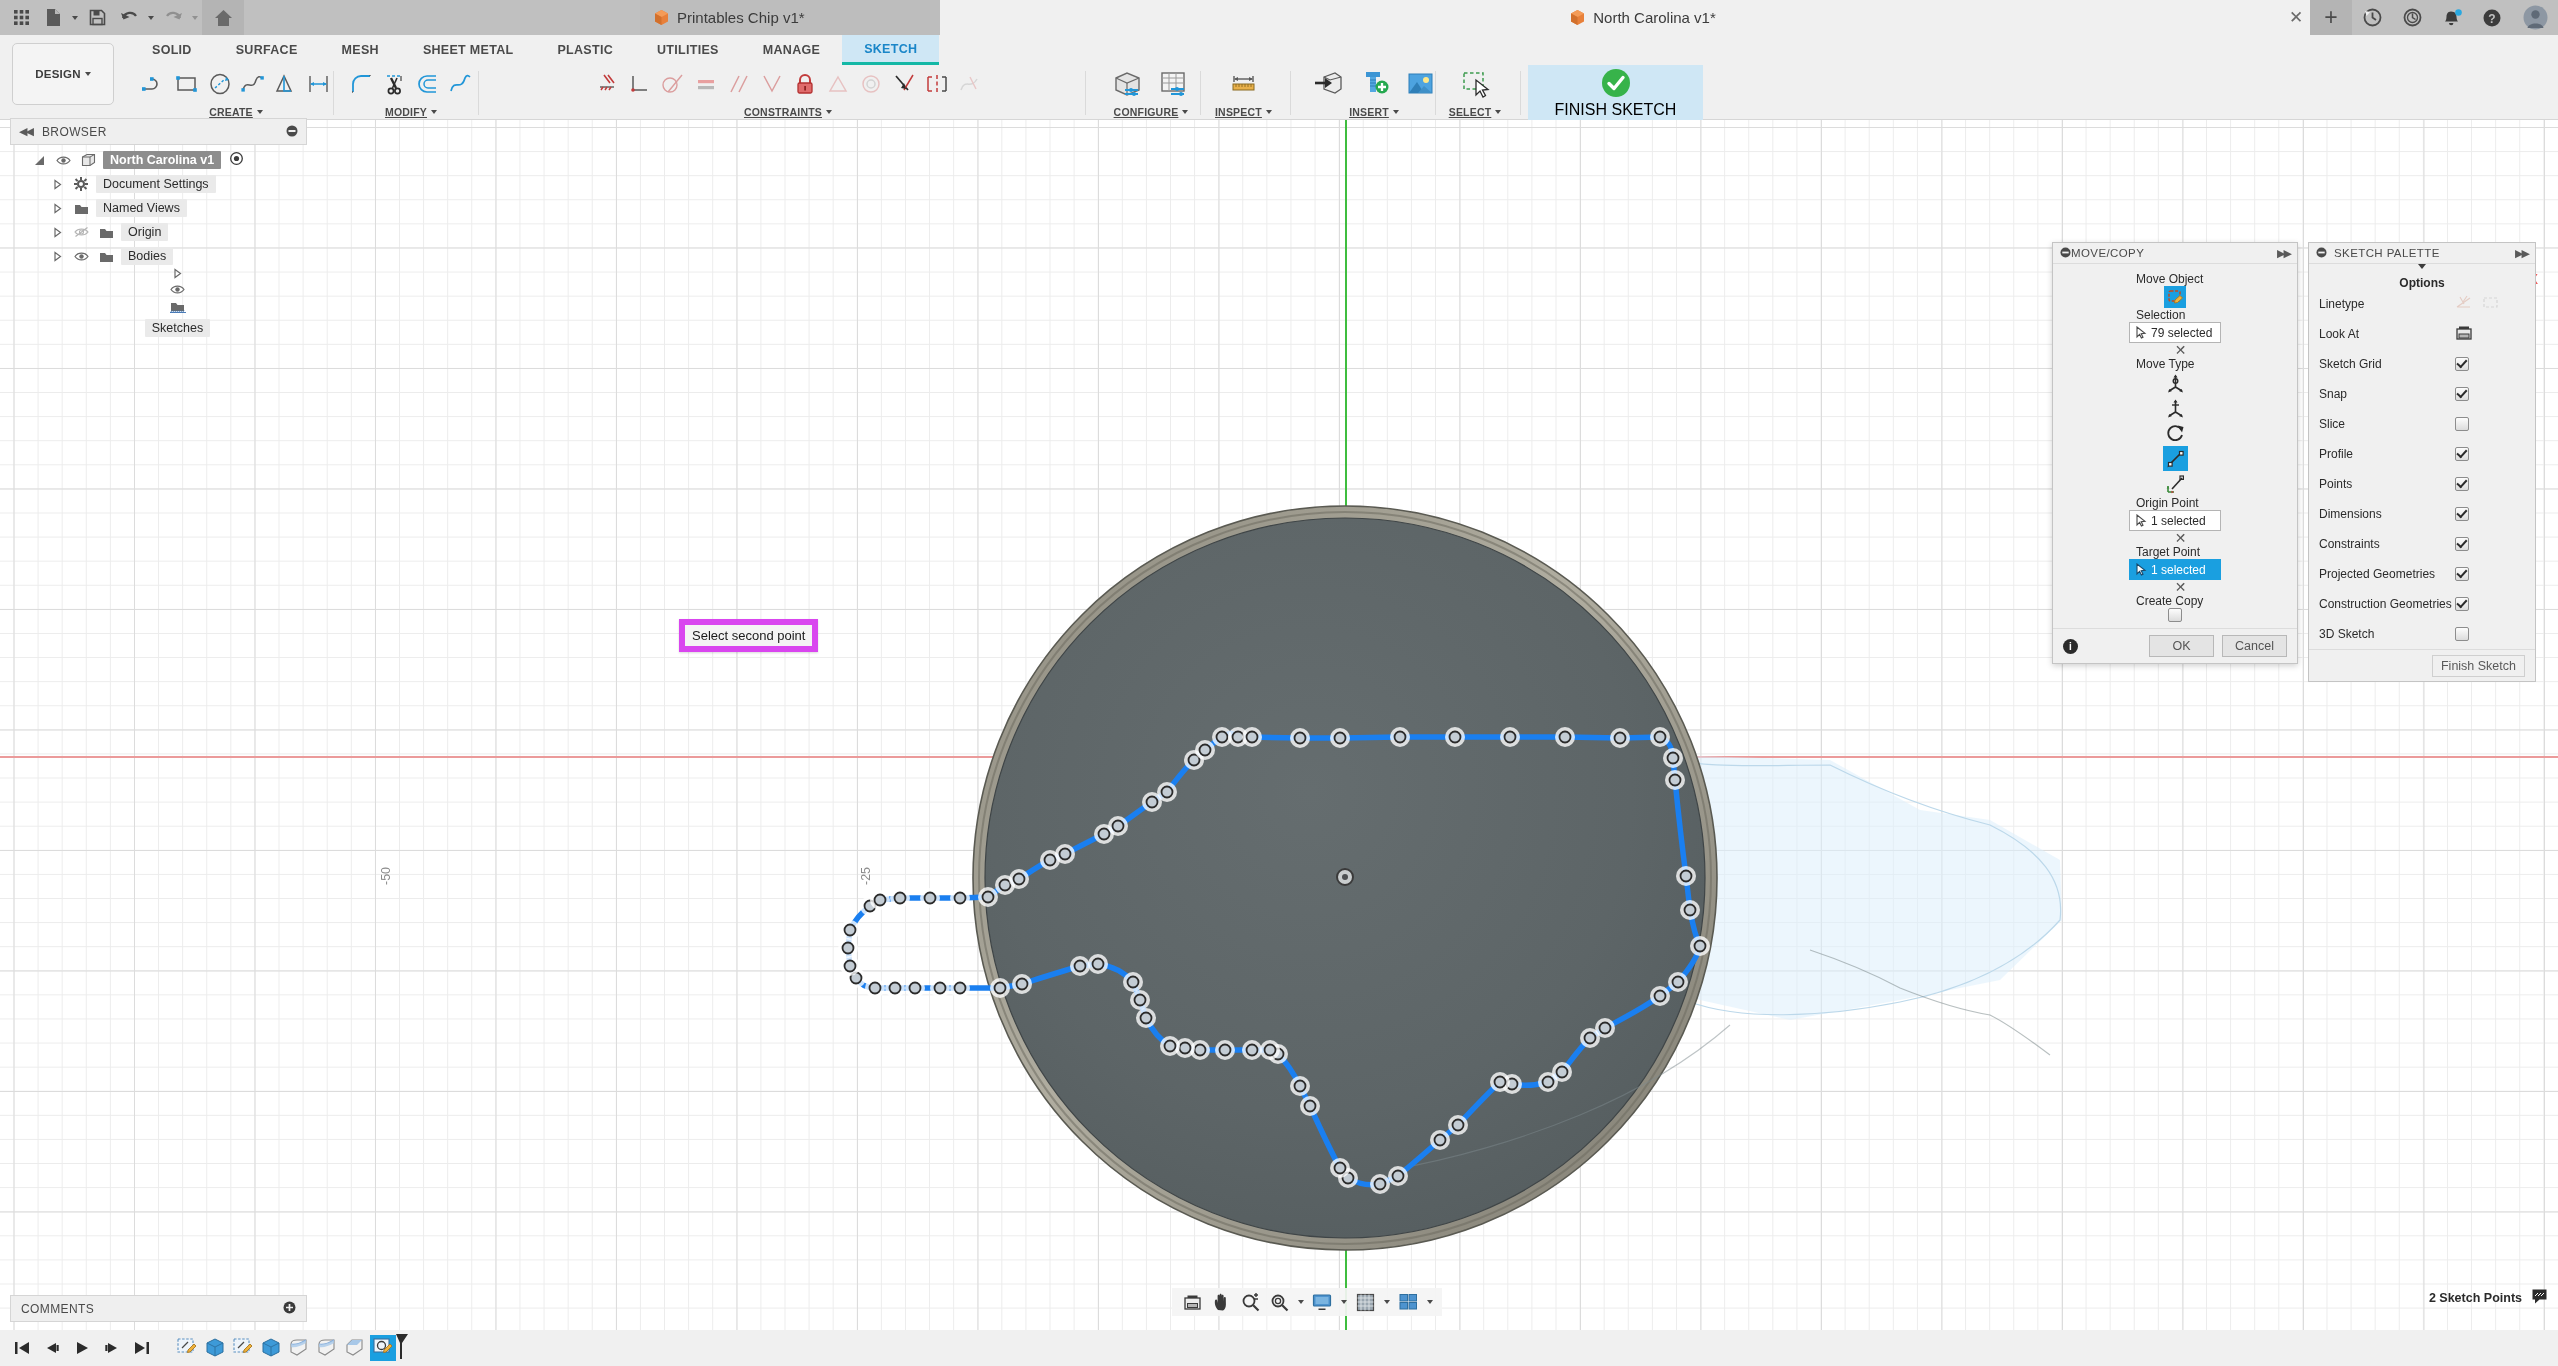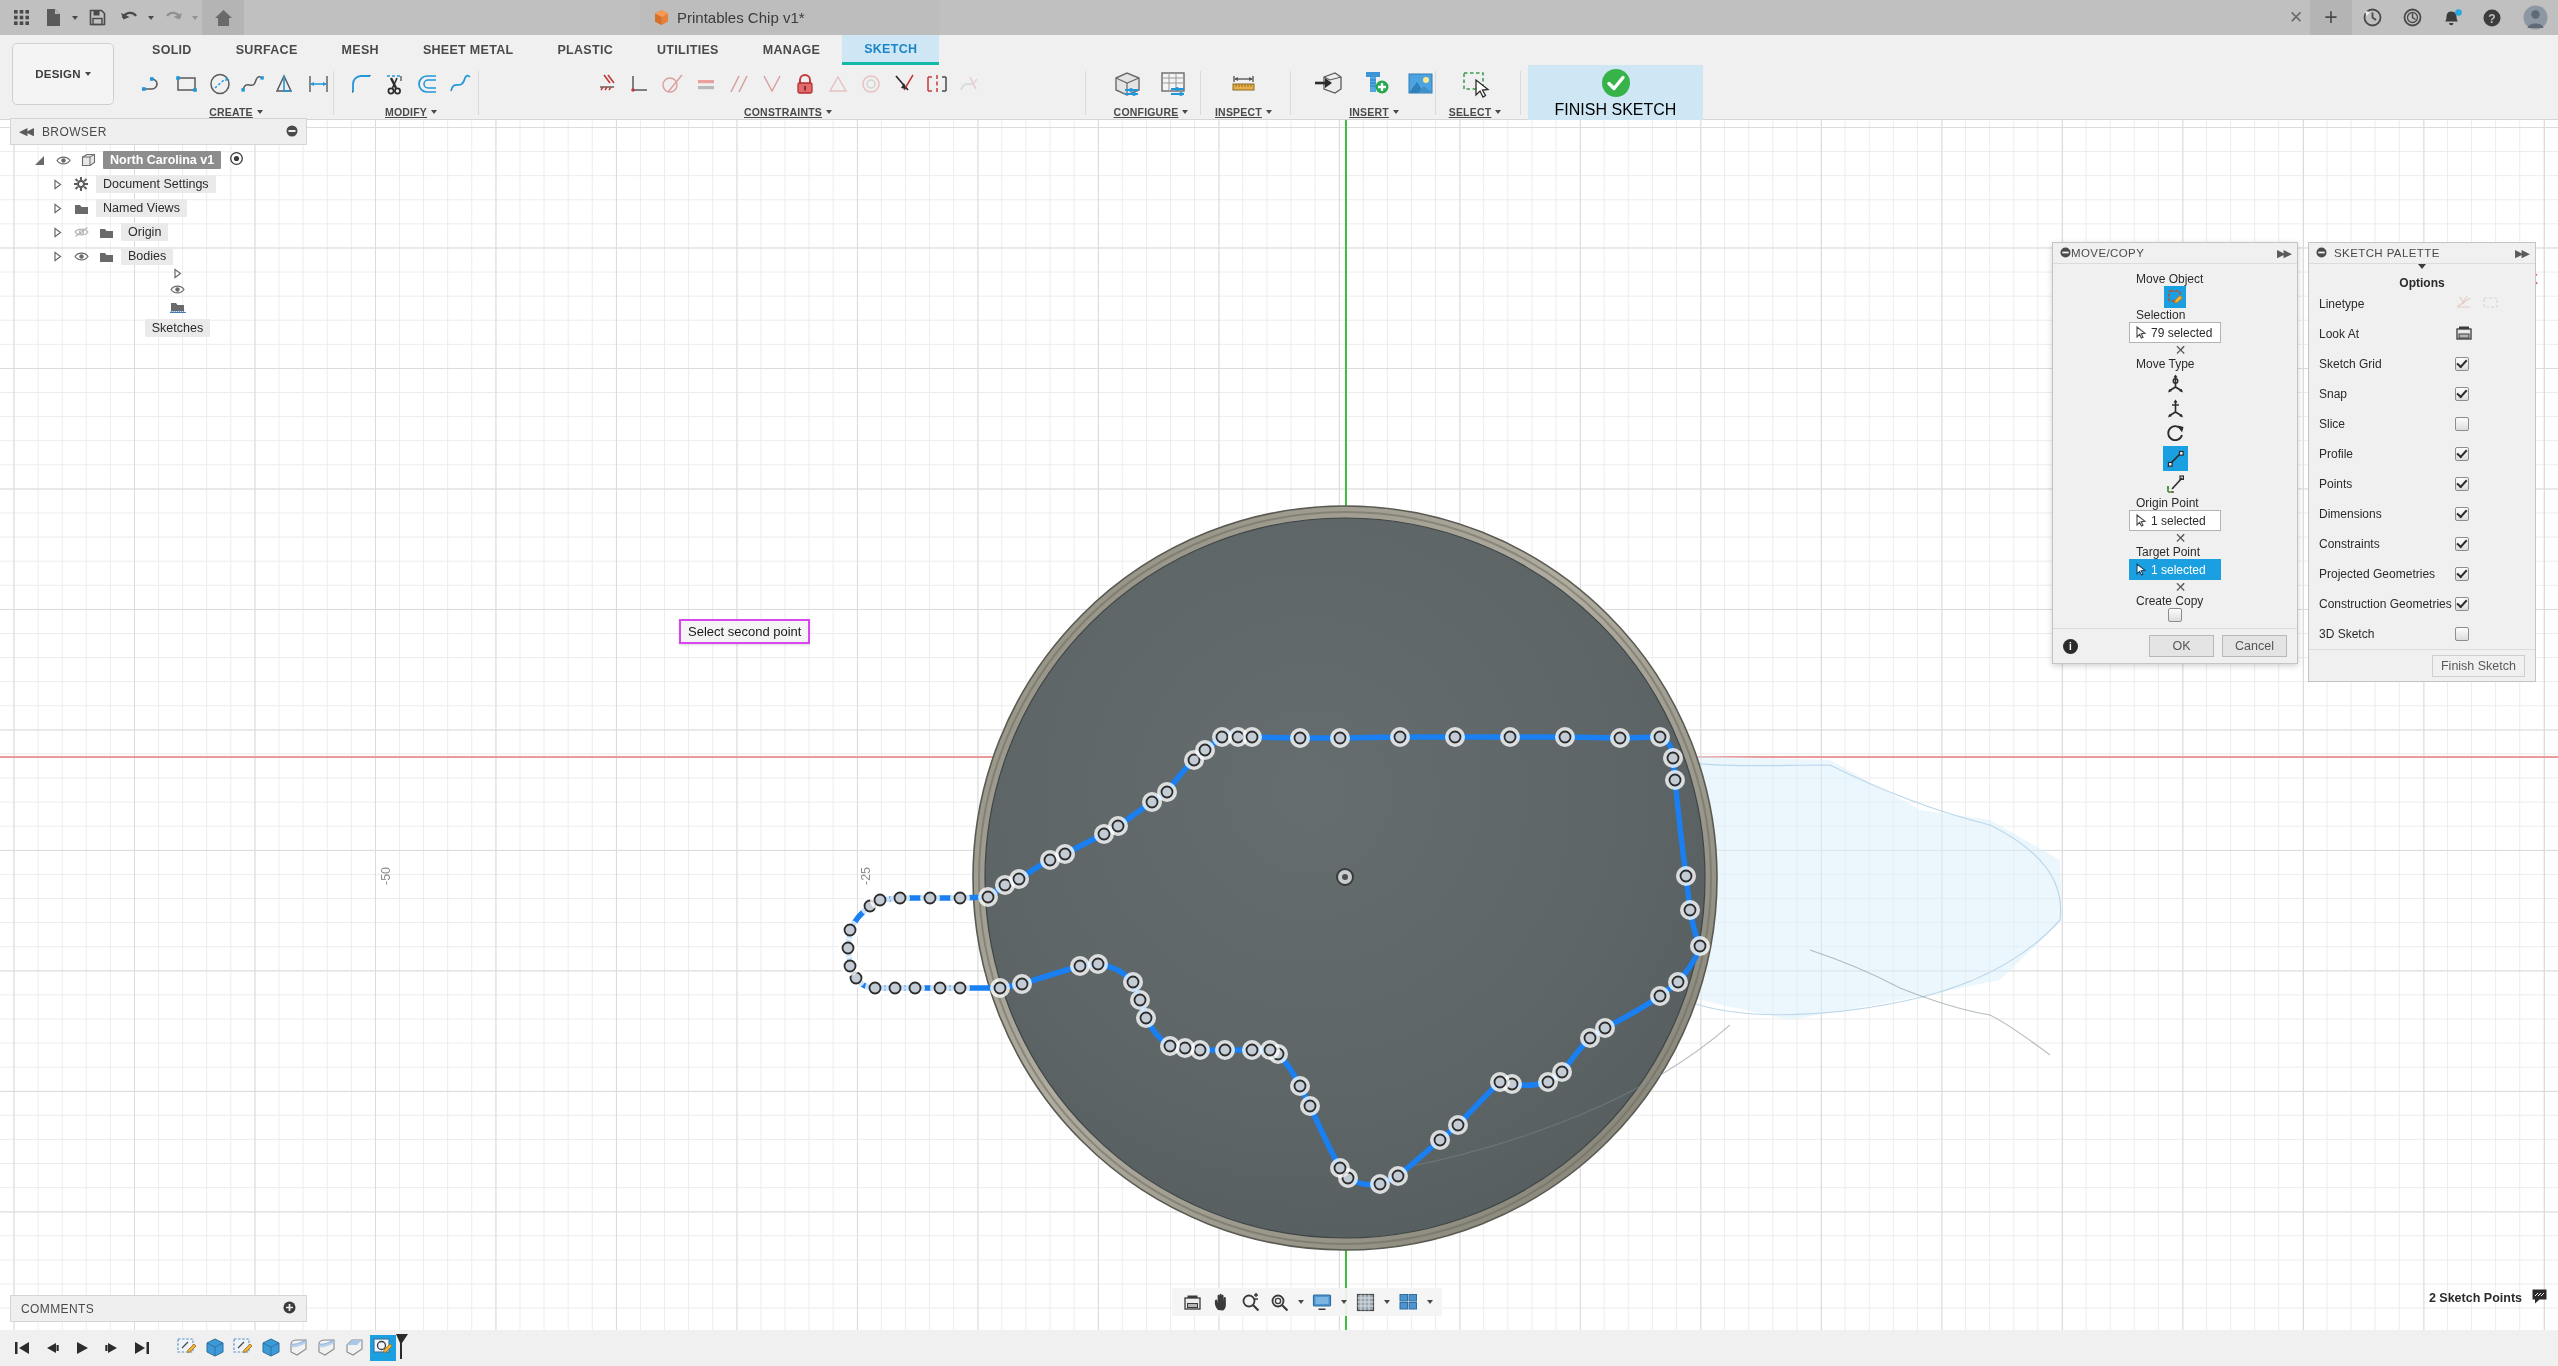--- a/index.html
+++ b/index.html
@@ -115,21 +115,21 @@
     background-position:13.5px 7px;
   }
   .axis-x{ position:absolute; left:0; top:636px; width:2558px; height:2px; background:#eb9a9a;}
   .axis-y{ position:absolute; left:1345px; top:0; width:2px; height:1246px; background:#3fbd3f;}
   .tick-lbl{
     position:absolute; font-size:12.5px; color:#8a8a8a;
     transform:rotate(-90deg); transform-origin:left top; white-space:nowrap;
   }
   .tooltip-sel{
     position:absolute; left:679px; top:499px; background:#f4f4f4;
-    border:2px solid #d946ef; padding:3px 7px; font-size:13px; color:#1a1a1a;
+    border:6px solid #d946ef; padding:3px 7px; font-size:13px; color:#1a1a1a;
     box-shadow:0 1px 2px rgba(0,0,0,.15);
   }
 
   
   .viewcube{ position:absolute; left:2452px; top:148px; width:70px; height:70px;}
   .vc-face{
     position:absolute; left:8px; top:12px; width:52px; height:52px;
     background:rgba(205,205,205,.75); border:1.5px solid #8d8d8d;
     display:flex;align-items:center;justify-content:center;
     font-size:12px; color:#6a6a6a; font-weight:bold; letter-spacing:.5px;
@@ -602,20 +602,30 @@
       <div class="cube-ico">
         <svg width="15" height="17" viewBox="0 0 15 17">
             <path d="M7.5 1 L14 4.5 V12.5 L7.5 16 L1 12.5 V4.5 z" fill="#e8803a"></path>
             <path d="M7.5 1 L14 4.5 L7.5 8 L1 4.5 z" fill="#f49b57"></path>
             <path d="M7.5 8 V16 L1 12.5 V4.5 z" fill="#d2702c"></path>
           </svg>
       </div>
       <span class="txt">Printables Chip v1*</span>
     </div>
 
+    <div class="doc-tab-active">
+      <div class="cube-ico">
+        <svg width="15" height="17" viewBox="0 0 15 17">
+            <path d="M7.5 1 L14 4.5 V12.5 L7.5 16 L1 12.5 V4.5 z" fill="#e8803a"></path>
+            <path d="M7.5 1 L14 4.5 L7.5 8 L1 4.5 z" fill="#f49b57"></path>
+            <path d="M7.5 8 V16 L1 12.5 V4.5 z" fill="#d2702c"></path>
+          </svg>
+      </div>
+      <span class="txt">North Carolina v1*</span>
+    </div>
 
     <div class="tb-close">
       <div class="x-btn">✕</div>
       <div class="plus-btn">+</div>
       <div class="tb-icn">
         <svg width="19" height="19" viewBox="0 0 19 19">
             <circle cx="9.5" cy="9.5" r="8" fill="none" stroke="#4a4a4a" stroke-width="1.8"></circle>
             <path d="M9.5 4.5 v5 l3.5 2.5" fill="none" stroke="#4a4a4a" stroke-width="1.8"></path>
             <path d="M2 3 L7 4 L3.5 8 z" fill="#f0f0f0" stroke="none"></path>
           </svg>

